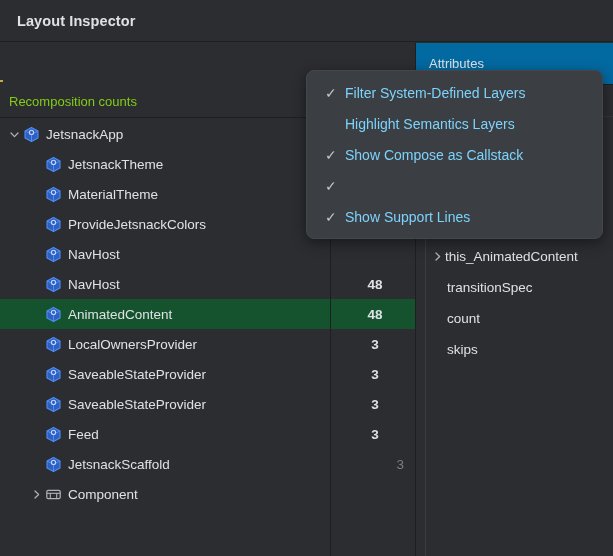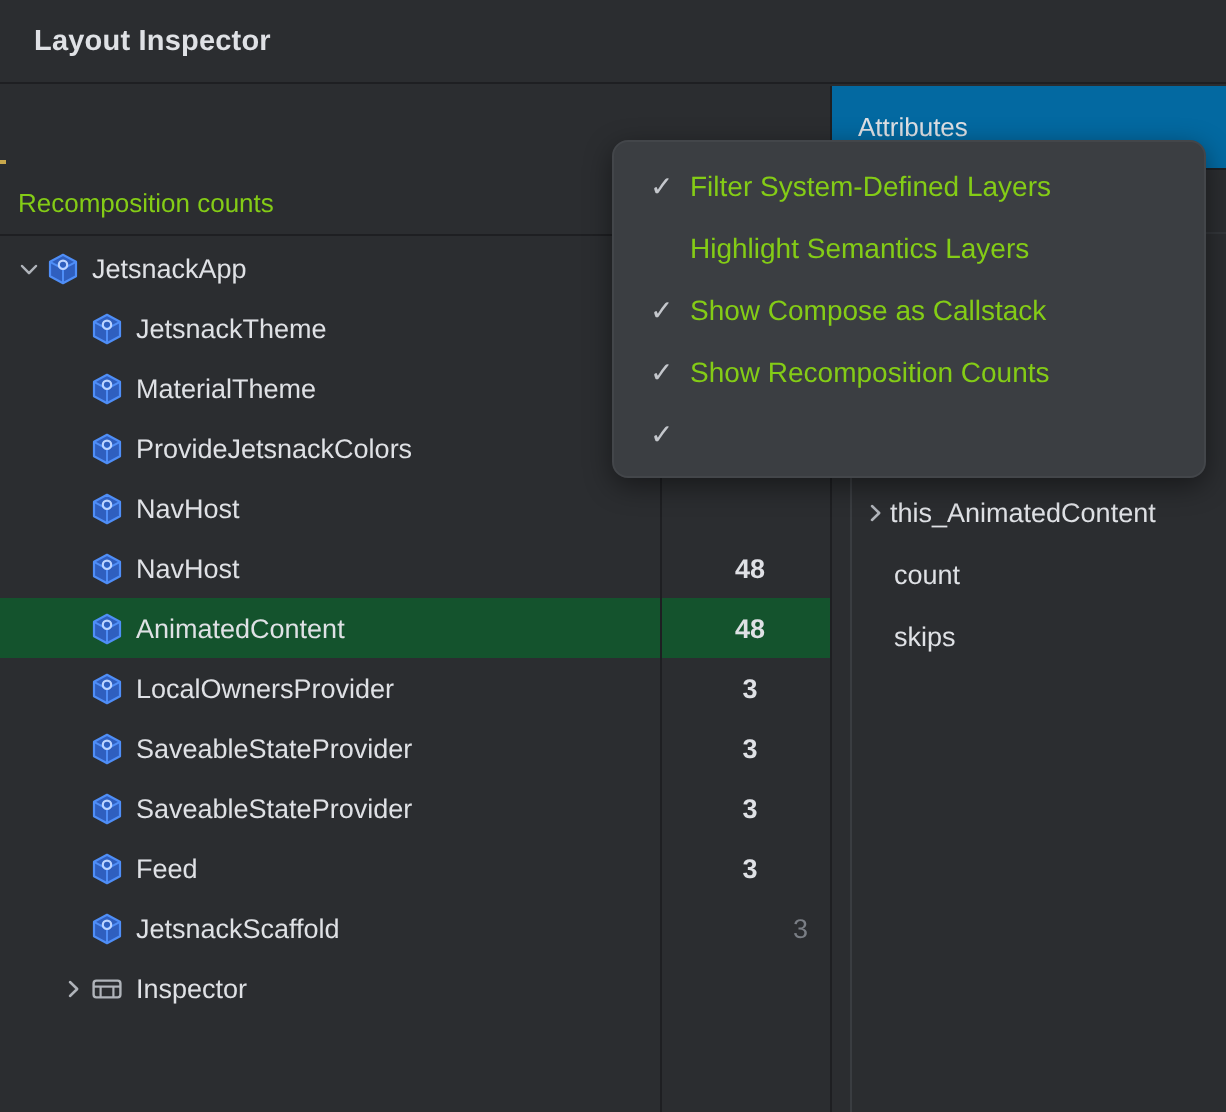--- a/index.html
+++ b/index.html
@@ -263,21 +263,21 @@
   }
   .menu-check {
     width: 20px;
     flex: 0 0 20px;
     font-size: 14px;
     color: #c4c7cc;
     line-height: 1;
   }
   .menu-text {
     font-size: 14px;
-    color: #84cc16;
+    color: #7dd3fc;
     white-space: nowrap;
   }
 </style>
 </head>
 <body>
 
 <div id="app">
 
   <div id="gutter-marks">
       <div class="gutter-mark" style="top: 36px;"></div>
@@ -509,21 +509,21 @@
           </svg>
         </span>
         <span class="node-icon">
           <svg width="17" height="17" viewBox="0 0 17 17">
             <rect x="1.8" y="4.3" width="13.4" height="8.4" rx="1.4" fill="none" stroke="#b0b4ba" stroke-width="1.2"></rect>
             <line x1="1.8" y1="7.3" x2="15.2" y2="7.3" stroke="#b0b4ba" stroke-width="1.1"></line>
             <line x1="5.3" y1="7.3" x2="5.3" y2="12.7" stroke="#b0b4ba" stroke-width="1.1"></line>
             <line x1="11.7" y1="7.3" x2="11.7" y2="12.7" stroke="#b0b4ba" stroke-width="1.1"></line>
           </svg>
         </span>
-        <span class="node-label">Inspector</span>
+        <span class="node-label">Component</span>
       </div>
     </div>
   <div class="count-col-line-l"></div>
   <div class="count-col-line-r"></div>
 
   <div class="attr-panel" id="attr-rows">
       <div class="attr-row section">
         <span class="attr-twisty">
           <svg width="11" height="11" viewBox="0 0 11 11">
             <polyline points="2,4 5.5,7.6 9,4" fill="none" stroke="#b0b4ba" stroke-width="1.25" stroke-linecap="round" stroke-linejoin="round"></polyline>
@@ -546,20 +546,23 @@
       </div>
       <div class="attr-row leaf">
         <span class="attr-twisty">
           <svg width="11" height="11" viewBox="0 0 11 11">
             <polyline points="4,2 7.6,5.5 4,9" fill="none" stroke="#b0b4ba" stroke-width="1.25" stroke-linecap="round" stroke-linejoin="round"></polyline>
           </svg>
         </span>
         <span class="attr-label" style="padding-left: 0px;">this_AnimatedContent</span>
       </div>
       <div class="attr-row leaf">
+        <span class="attr-label">transitionSpec</span>
+      </div>
+      <div class="attr-row leaf">
         <span class="attr-label">count</span>
       </div>
       <div class="attr-row leaf">
         <span class="attr-label">skips</span>
       </div>
     </div>
   <div class="attr-vline"></div>
 
   <div class="menu" id="menu-items">
       <div class="menu-item">
@@ -569,20 +572,20 @@
       <div class="menu-item">
         <span class="menu-check"></span>
         <span class="menu-text">Highlight Semantics Layers</span>
       </div>
       <div class="menu-item">
         <span class="menu-check">✓</span>
         <span class="menu-text">Show Compose as Callstack</span>
       </div>
       <div class="menu-item">
         <span class="menu-check">✓</span>
-        <span class="menu-text">Show Recomposition Counts</span>
       </div>
       <div class="menu-item">
         <span class="menu-check">✓</span>
+        <span class="menu-text">Show Support Lines</span>
       </div>
     </div>
 
 </div>
 
 </body></html>

